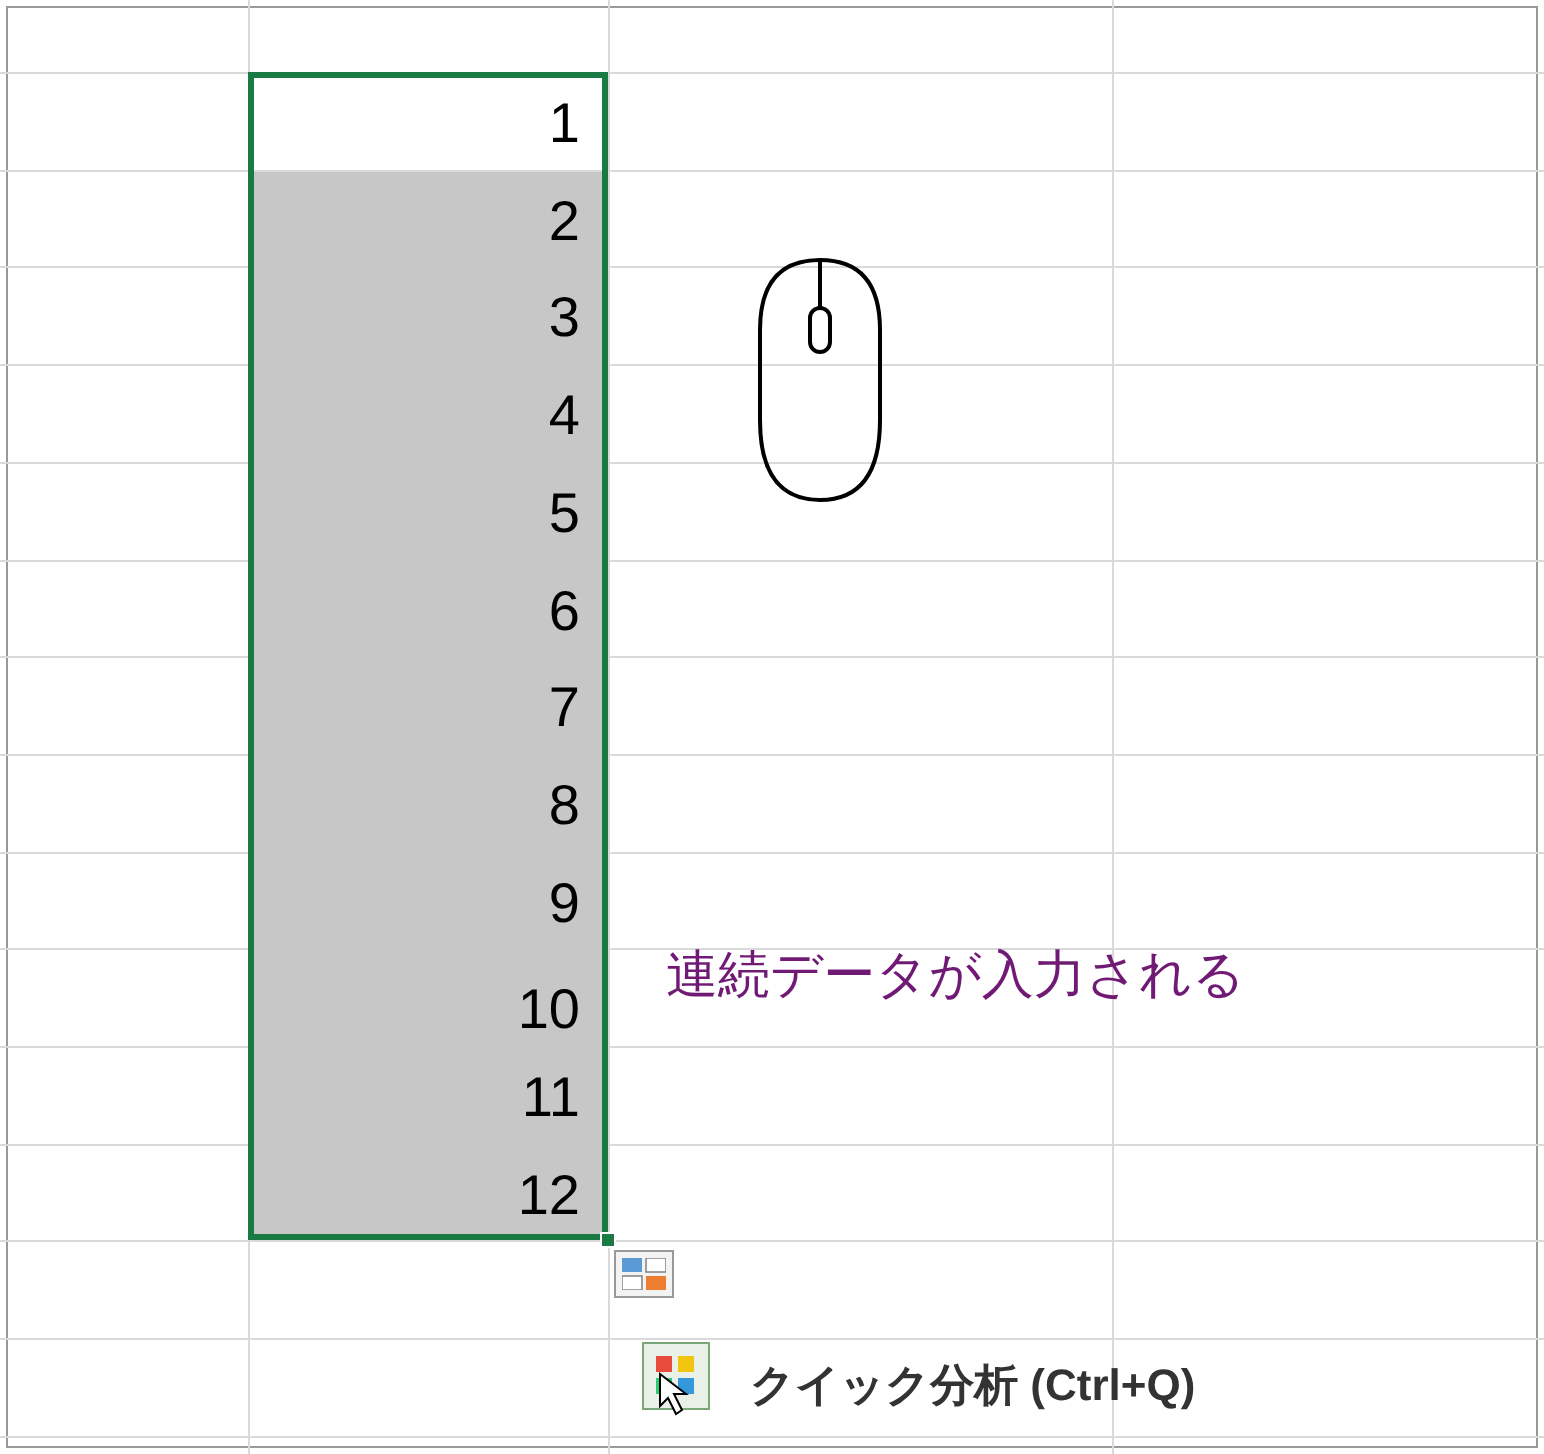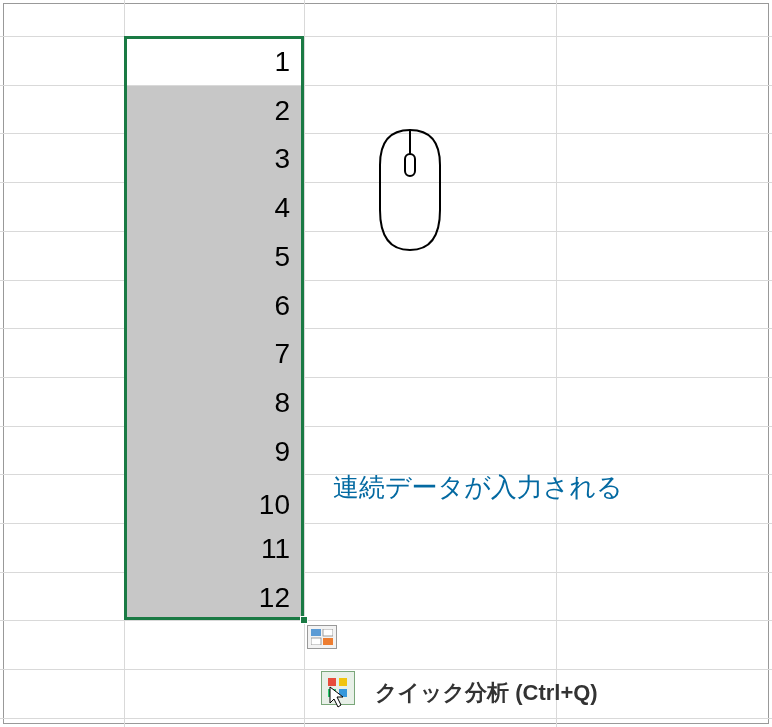--- a/index.html
+++ b/index.html
@@ -63,21 +63,21 @@
     .fill-handle {
       position: absolute;
       width: 8px;
       height: 8px;
       background: #1a7a44;
       border: 1px solid #fff;
     }
     .annotation {
       position: absolute;
       font-size: 26px;
-      color: #0369a1;
+      color: #701a75;
       font-weight: 500;
       white-space: nowrap;
     }
     .autofill-button {
       position: absolute;
       width: 30px;
       height: 24px;
       border: 1px solid #999;
       background: #f3f3f3;
       display: flex;

